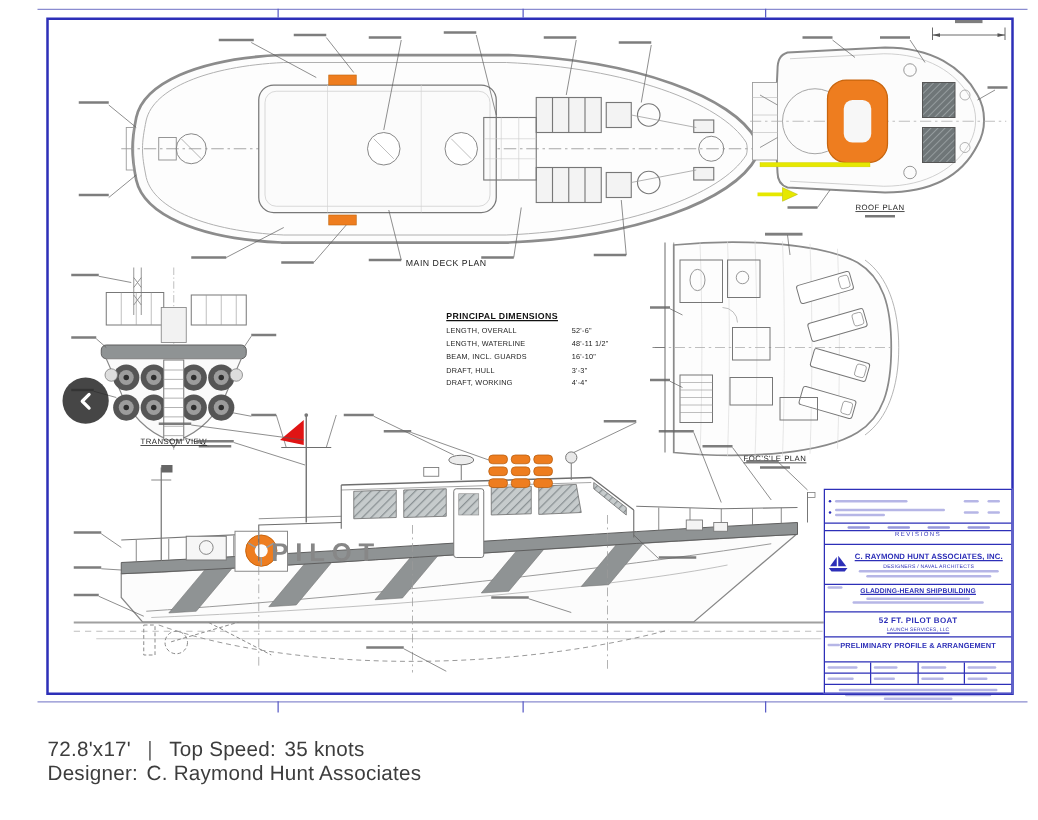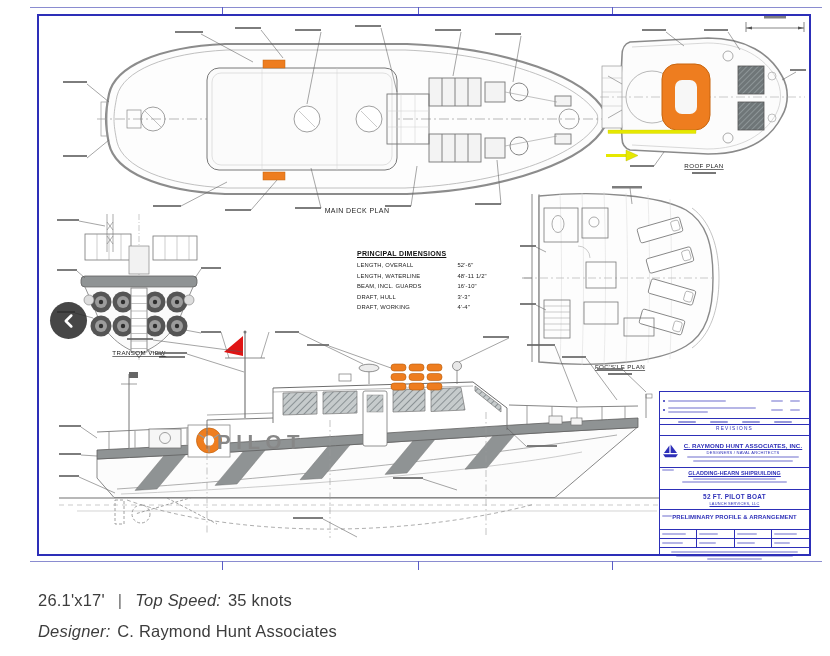--- a/index.html
+++ b/index.html
@@ -55,22 +55,22 @@
   .tb-grid>div:nth-child(n+5){border-bottom:none;}
   .tb-note{height:auto;padding:1.5px 6px;}
   .tb-note .mbg{margin:1.5px auto;}
 
   
   .prev-btn{width:37px;height:37px;border-radius:50%;background:rgba(40,40,40,.86);
             display:flex;align-items:center;justify-content:center;cursor:pointer;z-index:30;}
 
   
   .caption{left:38px;top:591px;color:#3d3d3d;font-size:16.5px;letter-spacing:.2px;}
-  .caption .row2{margin-top:12px;}
-  .caption .it{font-style:italic;text-align:center;}
+  .caption .row2{}
+  .caption .it{text-align:center;}
   .caption .sep{color:#6a6a6a;margin:0 13px;}
   .caption .gap{display:inline-block;width:2px;}
 </style>
 </head>
 <body>
 
 <div class="abs outer-line" style="left:30px;top:7px;width:792px;"></div>
 <div class="abs tick" style="left:222px;top:7px;height:8px;"></div>
 <div class="abs tick" style="left:418px;top:7px;height:8px;"></div>
 <div class="abs tick" style="left:612px;top:7px;height:8px;"></div>
@@ -641,20 +641,20 @@
 </div>
 
 <div class="abs prev-btn" style="left:50px;top:302px;">
   <svg width="22" height="22" viewBox="0 0 24 24">
     <polyline points="14.5,6 8.5,12 14.5,18" fill="none" stroke="#ffffff" stroke-width="2.8" stroke-linecap="round" stroke-linejoin="round"></polyline>
   </svg>
 </div>
 
 <div class="abs caption">
   <div>
-    <span>26.1'x17'</span><span class="sep">|</span><span class="it">Top Speed:</span><span class="gap"></span>
+    <span>72.8'x17'</span><span class="sep">|</span><span class="it">Top Speed:</span><span class="gap"></span>
     <span>35 knots</span>
   </div>
   <div class="row2">
     <span class="it">Designer:</span><span class="gap"></span>
     <span>C. Raymond Hunt Associates</span>
   </div>
 </div>
 
 </body></html>

